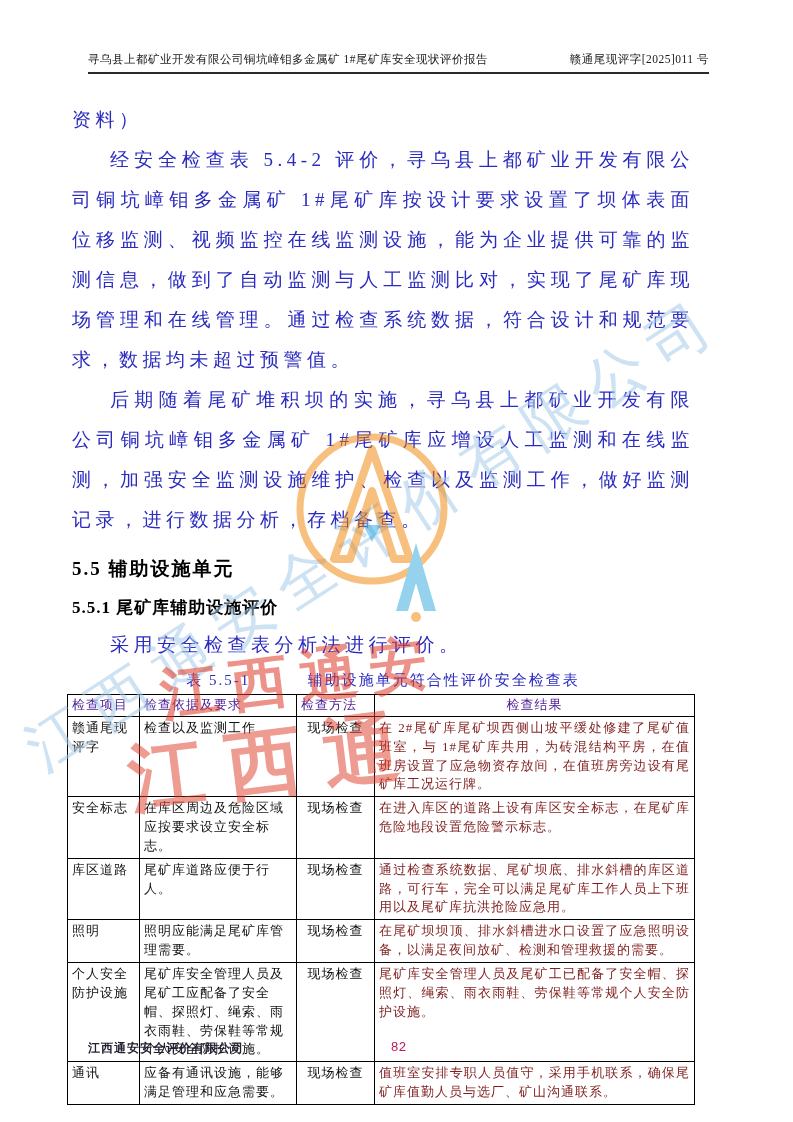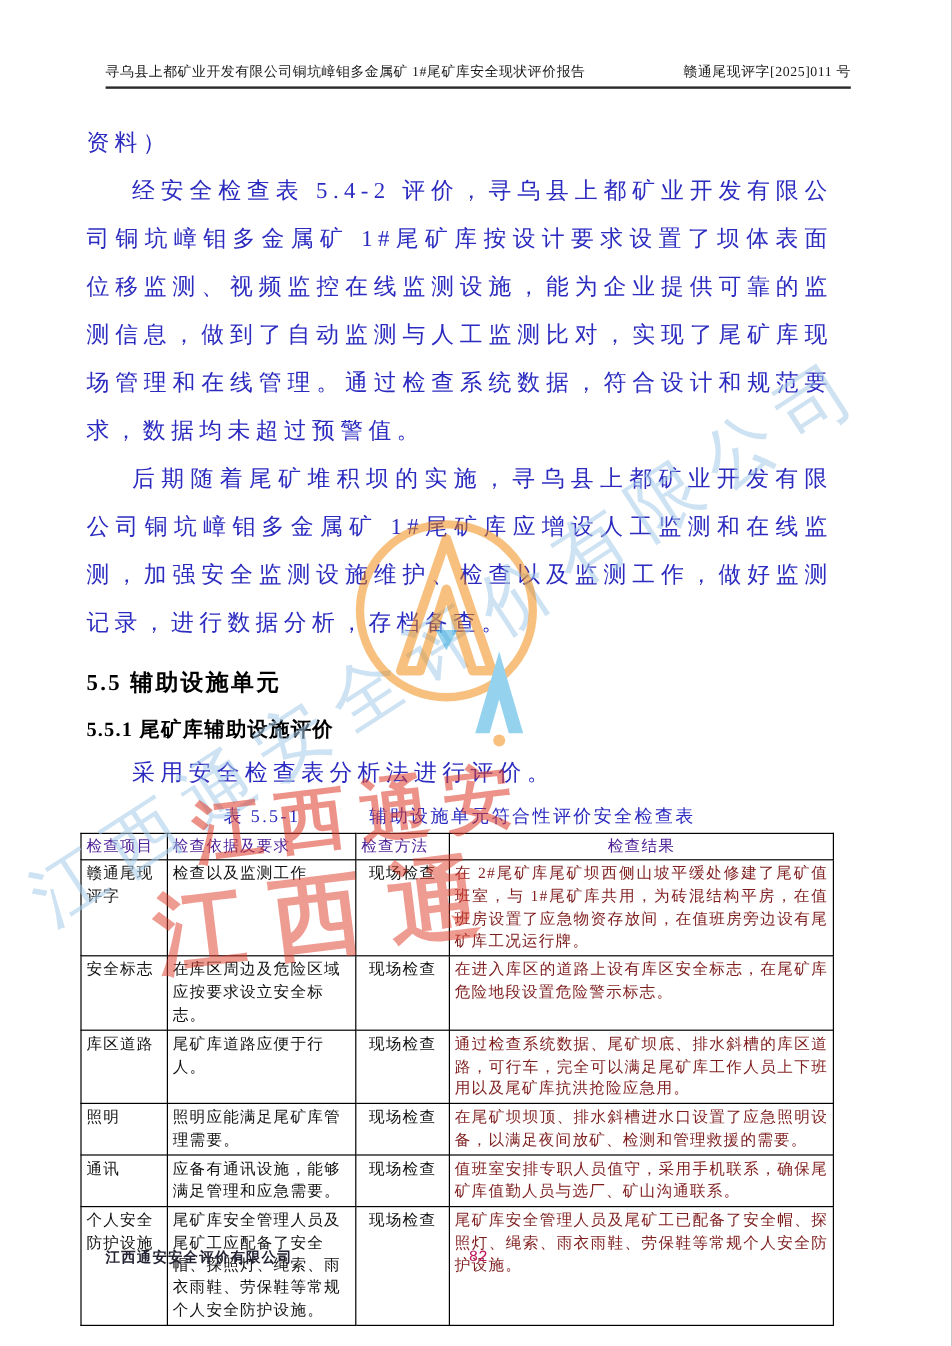--- a/index.html
+++ b/index.html
@@ -132,30 +132,30 @@
           <td class="c3">现场检查</td>
           <td class="c4">通过检查系统数据、尾矿坝底、排水斜槽的库区道路，可行车，完全可以满足尾矿库工作人员上下班用以及尾矿库抗洪抢险应急用。</td>
         </tr>
         <tr>
           <td class="c1">照明</td>
           <td class="c2">照明应能满足尾矿库管理需要。</td>
           <td class="c3">现场检查</td>
           <td class="c4">在尾矿坝坝顶、排水斜槽进水口设置了应急照明设备，以满足夜间放矿、检测和管理救援的需要。</td>
         </tr>
         <tr>
+          <td class="c1">个人安全防护设施</td>
+          <td class="c2">尾矿库安全管理人员及尾矿工应配备了安全帽、探照灯、绳索、雨衣雨鞋、劳保鞋等常规个人安全防护设施。</td>
+          <td class="c3">现场检查</td>
+          <td class="c4">尾矿库安全管理人员及尾矿工已配备了安全帽、探照灯、绳索、雨衣雨鞋、劳保鞋等常规个人安全防护设施。</td>
+        </tr>
+        <tr>
           <td class="c1">通讯</td>
           <td class="c2">应备有通讯设施，能够满足管理和应急需要。</td>
           <td class="c3">现场检查</td>
           <td class="c4">值班室安排专职人员值守，采用手机联系，确保尾矿库值勤人员与选厂、矿山沟通联系。</td>
-        </tr>
-        <tr>
-          <td class="c1">个人安全防护设施</td>
-          <td class="c2">尾矿库安全管理人员及尾矿工应配备了安全帽、探照灯、绳索、雨衣雨鞋、劳保鞋等常规个人安全防护设施。</td>
-          <td class="c3">现场检查</td>
-          <td class="c4">尾矿库安全管理人员及尾矿工已配备了安全帽、探照灯、绳索、雨衣雨鞋、劳保鞋等常规个人安全防护设施。</td>
         </tr>
       </tbody>
     </table>
   </div>
 
   <div class="footer">
     <span class="company">江西通安安全评价有限公司</span>
     <span class="pagenum">82</span>
   </div>
 

